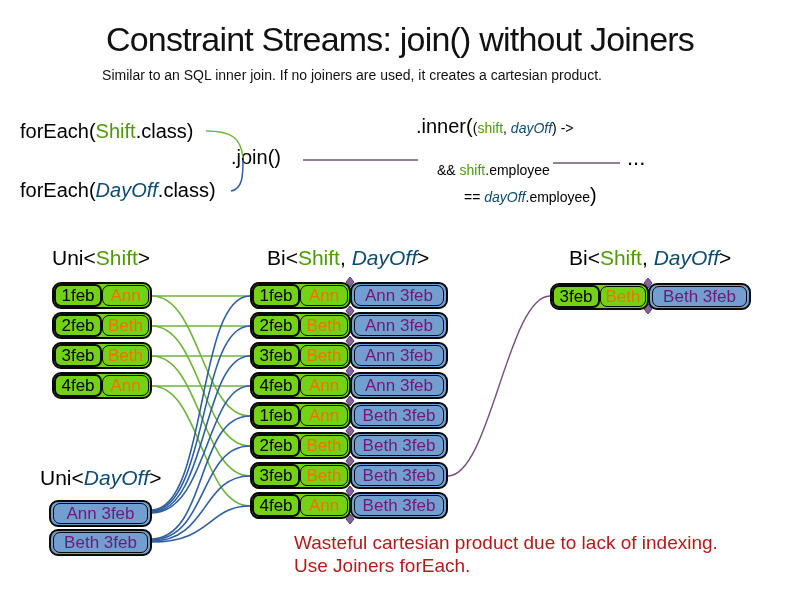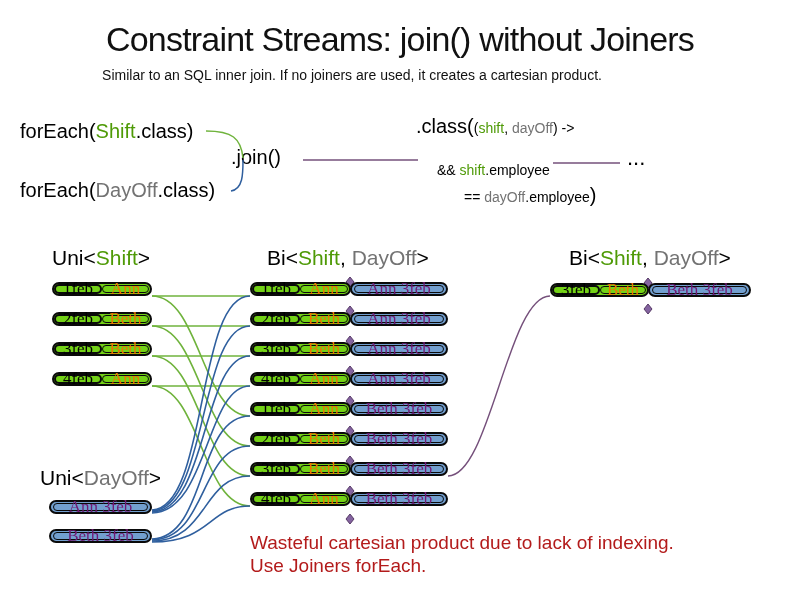--- a/index.html
+++ b/index.html
@@ -7,25 +7,25 @@
     position:relative; width:800px; height:600px; overflow:hidden;
     background:#ffffff; font-family:"Liberation Sans", sans-serif; color:#000;
   }
   .abs { position:absolute; white-space:nowrap; }
   #title { top:20px; left:0; width:800px; text-align:center; font-size:34px; letter-spacing:-0.8px; color:#111; }
   #subtitle { top:67px; left:0; width:704px; text-align:center; font-size:14px; color:#111; }
   .codeline { position:absolute; font-size:20px; white-space:nowrap; line-height:1.05; }
   .sm { font-size:14px; }
   .big { font-size:20px; }
   .g { color:#4E9A06; }
-  .b { color:#737373; }
+  .b { color:#0c4a6e;font-style:italic; }
   .hdr { position:absolute; font-size:21px; white-space:nowrap; }
-  .warn { position:absolute; font-size:19px; line-height:23px; color:#B31B1B; white-space:nowrap; }
-
-  .row { position:absolute; display:flex; height:14px; font-size:17px; z-index:2;font-family:Liberation Serif, serif; }
+  .warn { position:absolute; font-size:19px; line-height:23px; color:#B31B1B; white-space:nowrap;margin-left:44px; }
+
+  .row { position:absolute; display:flex; height:27px; font-size:17px; z-index:2; }
   .fact-green {
     background:#73D216; border:2px solid #0a0a0a; border-radius:9px;
     display:flex; align-items:stretch; box-sizing:border-box; padding:1px;
   }
   .datebox {
     border:2px solid #0a0a0a; border-radius:7px; background:#73D216;
     display:flex; align-items:center; justify-content:center;
     box-sizing:border-box; width:48px; margin:-1px; color:#000;
   }
   .namebox {
@@ -89,21 +89,21 @@
 
   <div id="title" class="abs">Constraint Streams: join() without Joiners</div>
   <div id="subtitle" class="abs">Similar to an SQL inner join. If no joiners are used, it creates a cartesian product.</div>
 
   <div class="codeline" style="left:20px; top:180px;"><span>forEach(</span><span class="b">DayOff</span><span>.class)</span></div>
 
   <div class="codeline" style="left:20px; top:121px;"><span>forEach(</span><span class="g">Shift</span><span>.class)</span></div>
 
   <div class="codeline" style="left:231px; top:147px;">.join()</div>
 
-  <div class="codeline" style="left:416px; top:116px;"><span>.class(</span><span class="sm"><span>(</span><span class="g">shift</span><span>, </span><span class="b">dayOff</span><span>) -&gt;</span></span></div>
+  <div class="codeline" style="left:416px; top:116px;"><span>.inner(</span><span class="sm"><span>(</span><span class="g">shift</span><span>, </span><span class="b">dayOff</span><span>) -&gt;</span></span></div>
 
 
   <div class="codeline sm" style="left:437px; top:163px; font-size:14px;"><span>&amp;&amp; </span><span class="g">shift</span><span>.employee</span></div>
 
   <div class="codeline sm" style="left:464px; top:185px; font-size:14px;"><span>== </span><span class="b">dayOff</span><span>.employee</span><span class="big">)</span></div>
 
   <div class="codeline" style="left:627px; top:146px; font-size:22px;">...</div>
 
   <div class="hdr" style="left:52px; top:246px;"><span>Uni&lt;</span><span class="g">Shift</span><span>&gt;</span></div>
 

